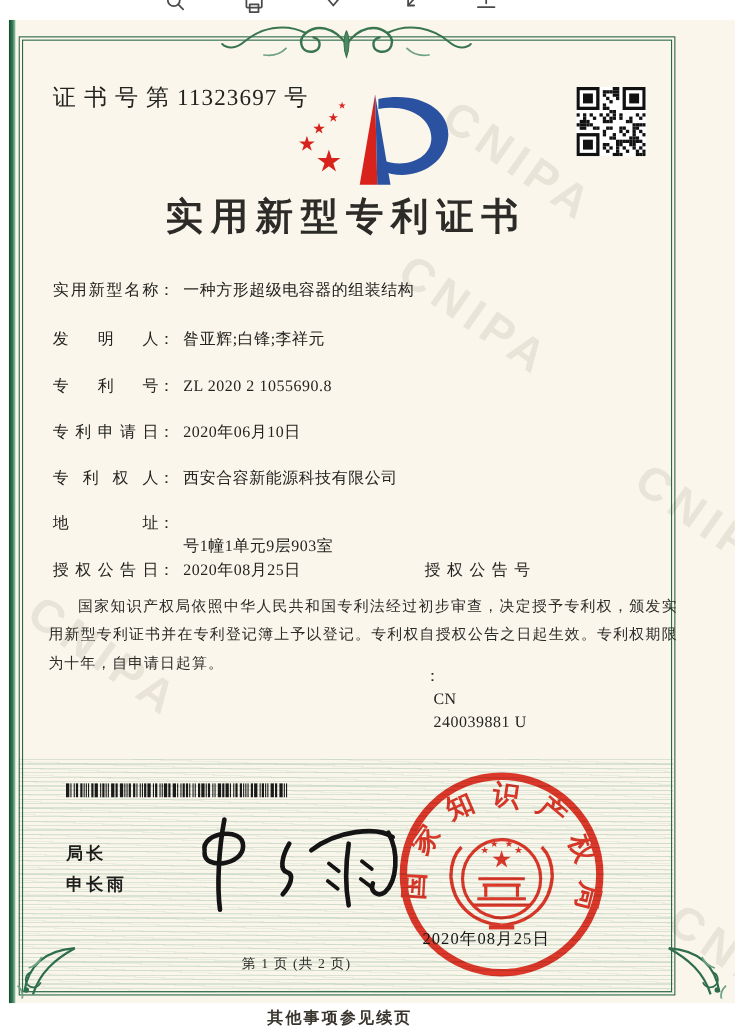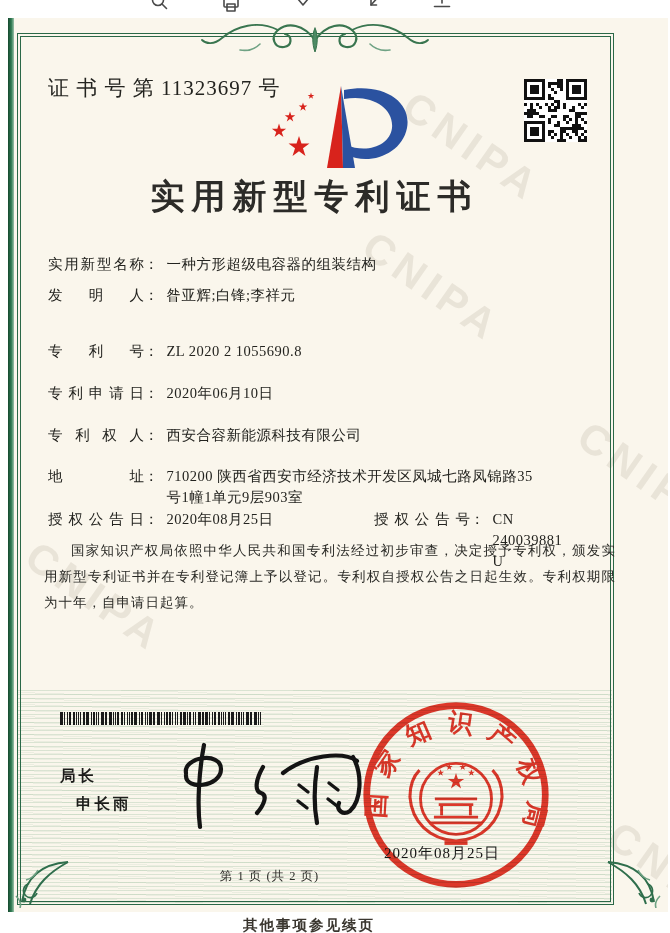--- a/index.html
+++ b/index.html
@@ -24,30 +24,30 @@
   #logo{position:absolute;left:224px;top:66px;width:216px;height:88px;z-index:2;}
   #qr{position:absolute;left:516px;top:61px;width:63px;height:63px;background:#ffffff;z-index:2;}
   #title{position:absolute;left:9px;top:156px;width:595px;text-align:center;font-size:34px;font-weight:700;
          letter-spacing:7px;color:#2c2b28;z-index:2;}
   
   .frow{position:absolute;left:40px;z-index:2;font-size:14.5px;color:#23231f;display:flex;align-items:flex-start;line-height:1.45;}
   .flabel{display:inline-block;width:96px;text-align:justify;text-align-last:justify;flex:0 0 96px;}
   .fcolon{flex:0 0 auto;}
   .fvalue{margin-left:8px;letter-spacing:0.5px;}
   .fvalue.wide{width:452px;}
-  .fgroup2{position:absolute;left:326px;top:0;display:flex;}
+  .fgroup2{position:absolute;left:338px;top:0;display:flex;flex-direction:column;}
   
   #paras{position:absolute;left:36px;top:520px;width:572px;z-index:2;font-size:13.5px;color:#2a2a26;
          line-height:1.92;text-align:justify;letter-spacing:1px;}
   #paras p{margin:0;text-indent:2em;}
   
   #barcode{position:absolute;left:52px;top:694px;width:205px;height:13px;z-index:2;}
   #signerTitle{position:absolute;left:52px;top:748px;font-family:"Liberation Sans",sans-serif;
                font-weight:700;font-size:15.5px;letter-spacing:3px;color:#1d1d1b;z-index:2;}
-  #signerName{position:absolute;left:68px;top:776px;font-family:"Liberation Sans",sans-serif;
+  #signerName{position:absolute;left:52px;top:776px;font-family:"Liberation Sans",sans-serif;
               font-weight:700;font-size:15.5px;letter-spacing:3px;color:#1d1d1b;z-index:2;}
   #signature{position:absolute;left:163px;top:715px;width:195px;height:100px;z-index:3;}
   #seal{position:absolute;left:352px;top:681px;width:192px;height:192px;z-index:3;mix-blend-mode:multiply;}
   #sealDate{position:absolute;left:376px;top:826px;z-index:4;font-size:15px;color:#161616;letter-spacing:1px;}
   #pageInfo{position:absolute;left:9px;top:850px;width:505px;text-align:center;font-size:12.5px;
             color:#2c2c28;letter-spacing:1px;z-index:2;}
   #contNote{position:absolute;left:243px;top:916px;font-size:14.5px;color:#3a362f;letter-spacing:2px;font-weight:600;}
   
   .orn{position:absolute;z-index:2;pointer-events:none;}
 </style>
@@ -263,21 +263,21 @@
         <rect x="6" y="48" width="9" height="9" fill="#111"></rect>
       </svg>
 
   <div id="title">实用新型专利证书</div>
 
   <div class="frow" style="top:236px">
     <span class="flabel">实用新型名称</span>
         <span class="fcolon">：</span>
     <span class="fvalue">一种方形超级电容器的组装结构</span>
   </div>
-  <div class="frow" style="top:267px">
+  <div class="frow" style="top:281px">
     <span class="flabel">发明人</span>
         <span class="fcolon">：</span>
     <span class="fvalue">昝亚辉;白锋;李祥元</span>
   </div>
   <div class="frow" style="top:323px">
     <span class="flabel">专利号</span>
         <span class="fcolon">：</span>
     <span class="fvalue">ZL 2020 2 1055690.8</span>
   </div>
   <div class="frow" style="top:365px">
@@ -286,21 +286,21 @@
     <span class="fvalue">2020年06月10日</span>
   </div>
   <div class="frow" style="top:407px">
     <span class="flabel">专利权人</span>
         <span class="fcolon">：</span>
     <span class="fvalue">西安合容新能源科技有限公司</span>
   </div>
   <div class="frow" style="top:448px">
     <span class="flabel">地址</span>
         <span class="fcolon">：</span>
-    <span class="fvalue wide"><span>710200 陕西省西安市经济技术开发区凤城七路凤锦路35</span><br><span>号1幢1单元9层903室</span></span>
+    <span class="fvalue wide"><br><span>号1幢1单元9层903室</span></span>
   </div>
   <div class="frow" style="top:491px">
     <span class="flabel">授权公告日</span>
         <span class="fcolon">：</span>
     <span class="fvalue">2020年08月25日</span>
     <span class="fgroup2">
       <span class="flabel">授权公告号</span>
           <span class="fcolon">：</span>
       <span class="fvalue">CN 240039881 U</span>
     </span>

